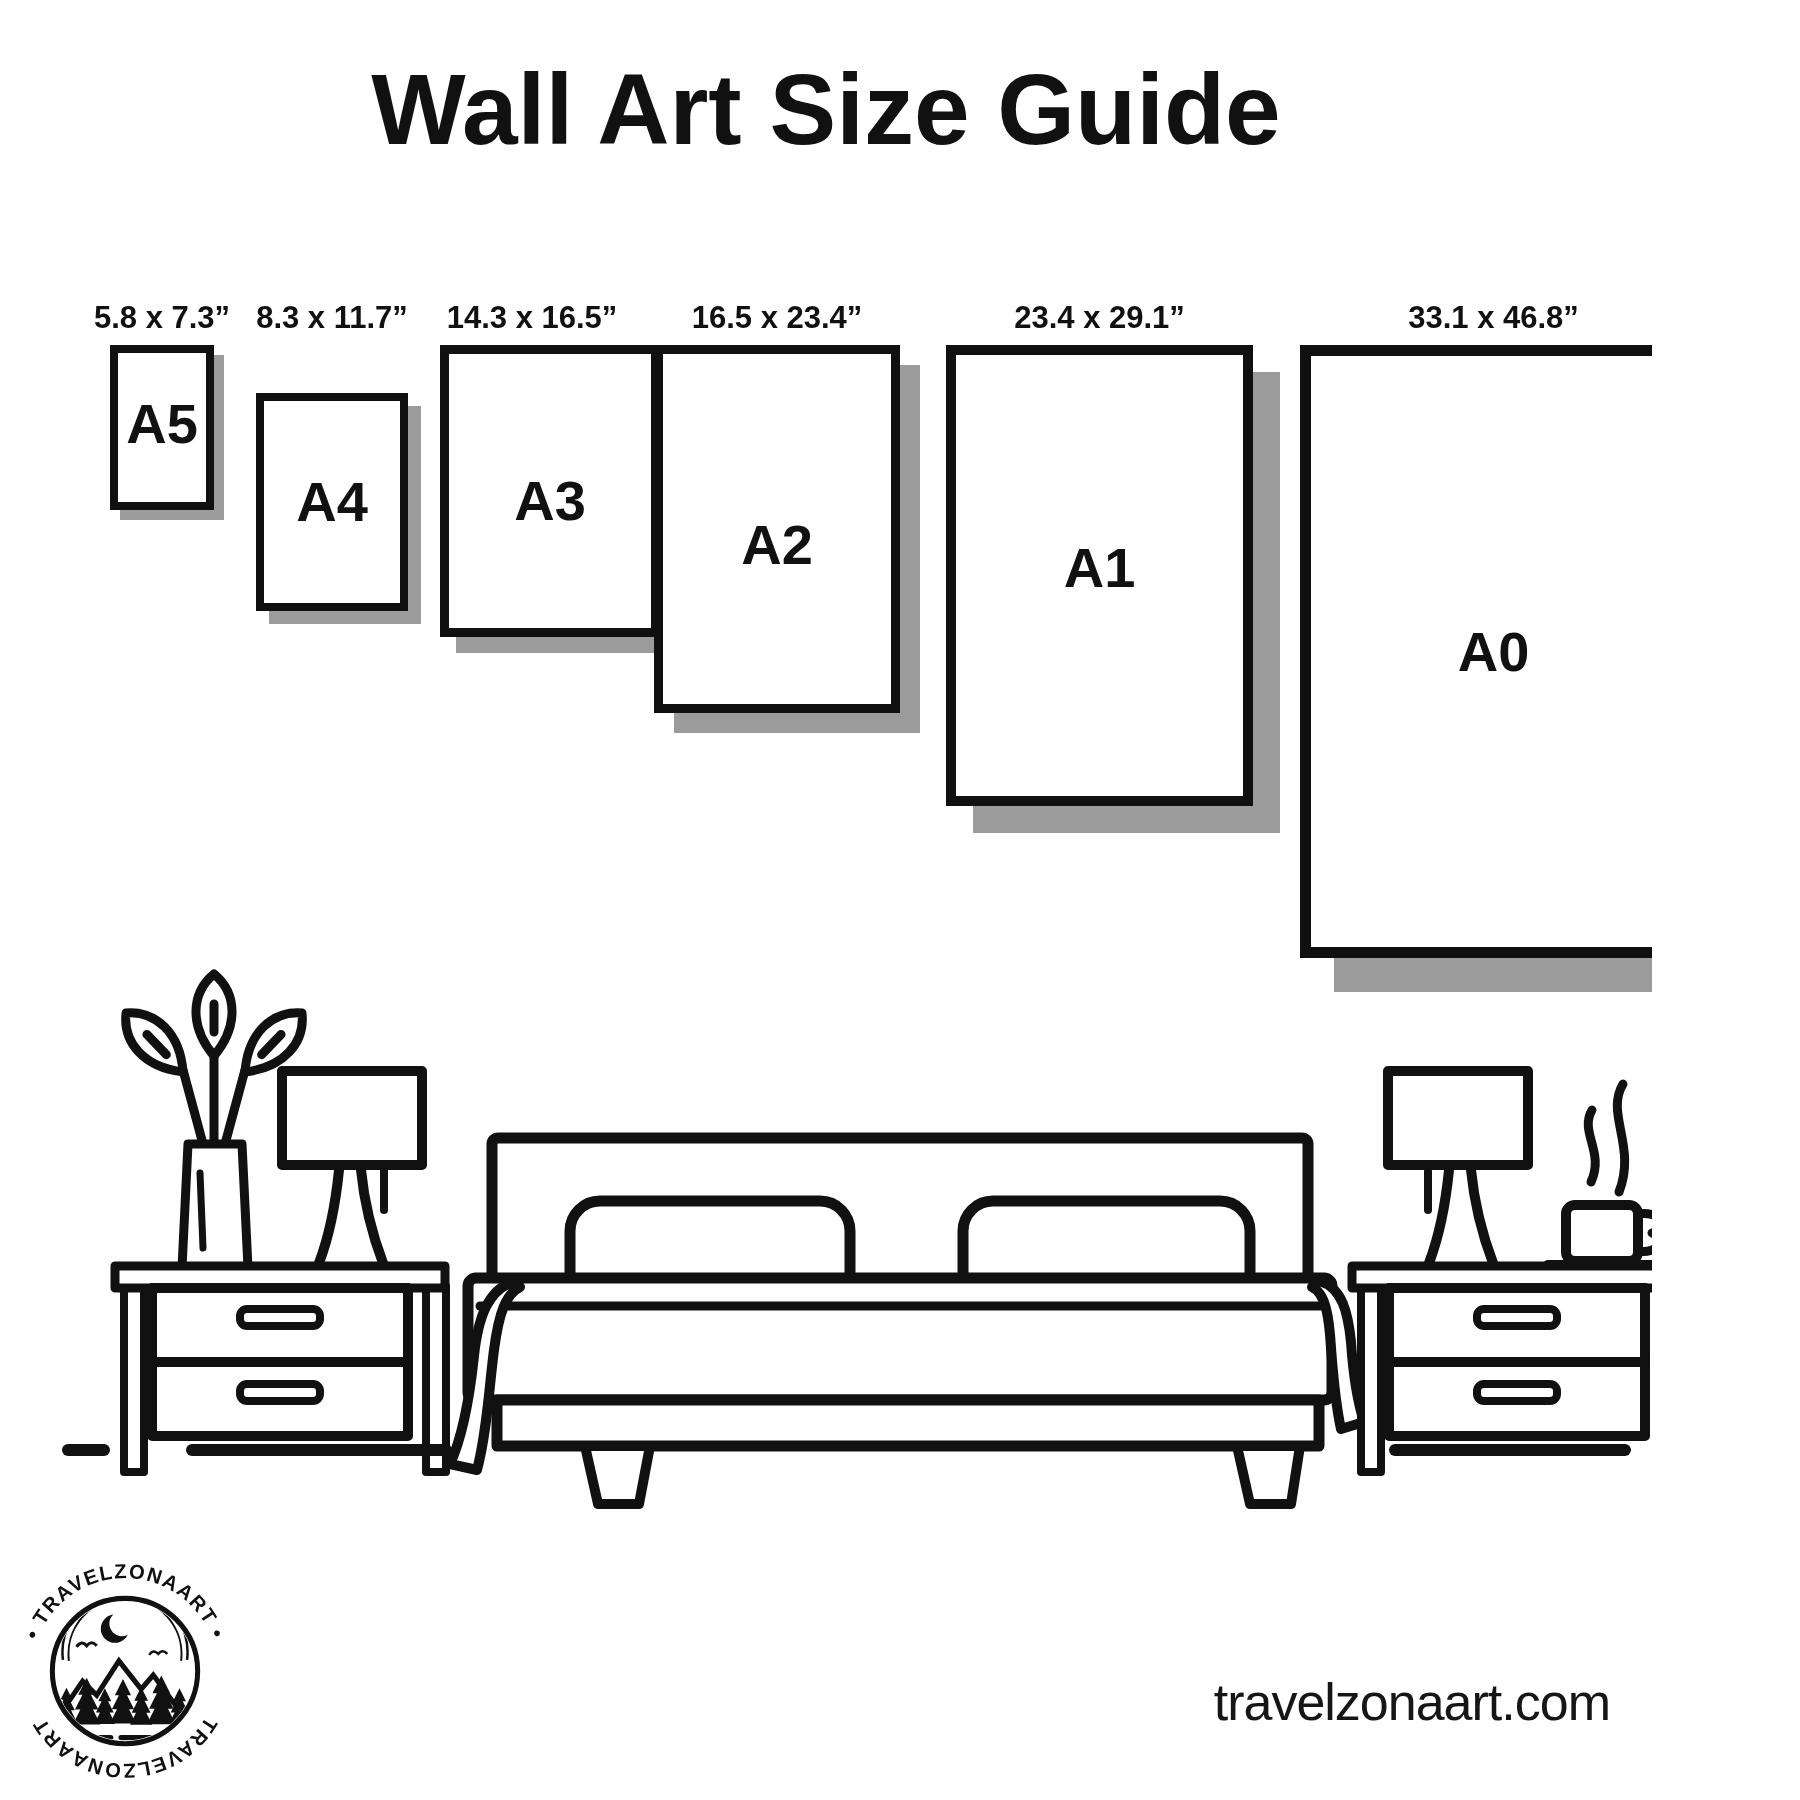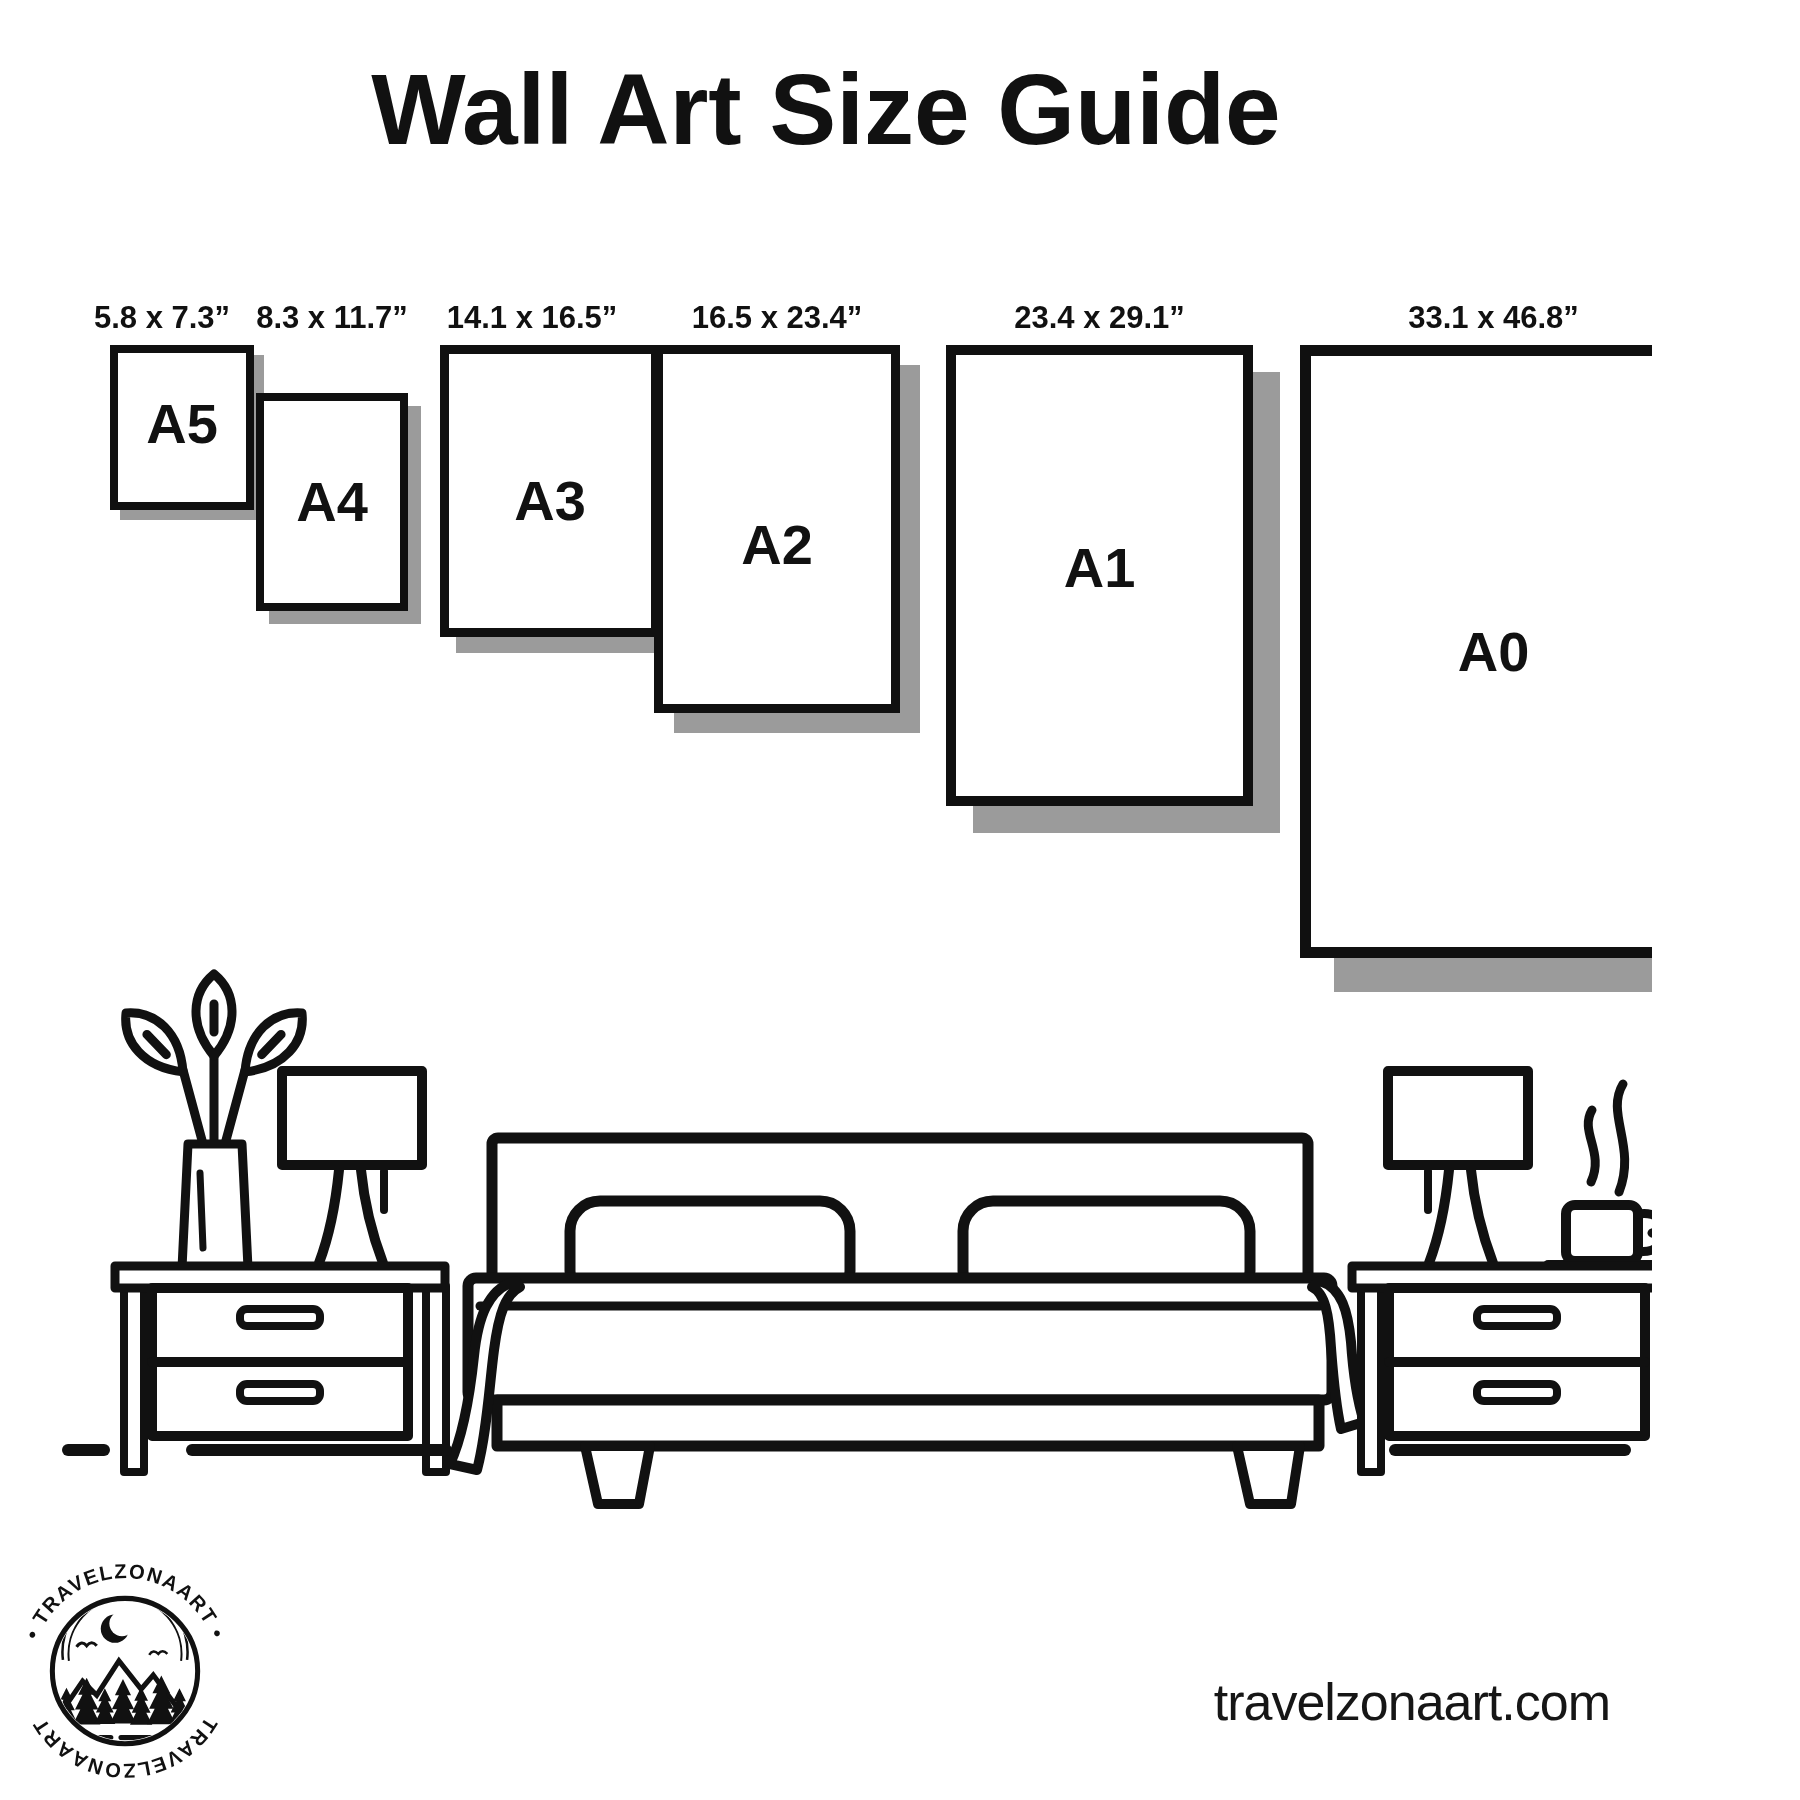--- a/index.html
+++ b/index.html
@@ -18,21 +18,21 @@
     font-size:31px;font-weight:bold;white-space:nowrap;color:#111;line-height:36px;
   }
   .frame-wrap{position:absolute;top:45px;left:0;width:100%;}
   .frame-shadow{position:absolute;background:#9b9b9b;width:100%;height:100%;}
   .frame-box{position:absolute;left:0;top:0;width:100%;height:100%;background:#fff;
     border:8px solid #101010;box-sizing:border-box;}
   .size-letter{
     position:absolute;left:50%;transform:translate(-50%,-50%);
     font-weight:bold;font-size:56px;color:#111;
   }
-  .fg-a5{left:110px;width:104px;}  .fg-a5 .frame-wrap{height:165px;padding-left:40px;} .fg-a5 .frame-shadow{left:10px;top:10px;} .fg-a5 .size-letter{top:70px;}
+  .fg-a5{left:110px;width:104px;}  .fg-a5 .frame-wrap{height:165px;} .fg-a5 .frame-shadow{left:10px;top:10px;} .fg-a5 .size-letter{top:70px;}
   .fg-a4{left:256px;width:152px;}  .fg-a4 .frame-wrap{height:218px;margin-top:48px;} .fg-a4 .frame-shadow{left:13px;top:13px;} .fg-a4 .size-letter{top:100px;}
   .fg-a3{left:440px;width:184px;}  .fg-a3 .frame-wrap{height:292px;padding-left:36px;} .fg-a3 .frame-shadow{left:16px;top:16px;} .fg-a3 .size-letter{top:146px;} .fg-a3 .frame-box{border-width:9px;}
   .fg-a2{left:654px;width:246px;}  .fg-a2 .frame-wrap{height:368px;} .fg-a2 .frame-shadow{left:20px;top:20px;} .fg-a2 .size-letter{top:190px;} .fg-a2 .frame-box{border-width:9px;}
   .fg-a1{left:946px;width:307px;}  .fg-a1 .frame-wrap{height:461px;} .fg-a1 .frame-shadow{left:27px;top:27px;} .fg-a1 .size-letter{top:212px;} .fg-a1 .frame-box{border-width:10px;}
   .fg-a0{left:1300px;width:387px;} .fg-a0 .frame-wrap{height:613px;} .fg-a0 .frame-shadow{left:34px;top:34px;} .fg-a0 .size-letter{top:295px;} .fg-a0 .frame-box{border-width:11px;}
   
   .scene{position:absolute;left:0;top:958px;width:1800px;height:562px;}
   
   .logo{position:absolute;left:14px;top:1558px;width:222px;height:222px;}
   .logo-arc-text{font-family:"Liberation Sans",sans-serif;font-size:20px;font-weight:bold;
@@ -63,21 +63,21 @@
     <div class="dim-label">8.3 x 11.7”</div>
     <div class="frame-wrap">
       <div class="frame-shadow"></div>
       <div class="frame-box">
         <span class="size-letter">A4</span>
       </div>
     </div>
   </div>
 
   <div class="frame-group fg-a3">
-    <div class="dim-label">14.1 x 16.5”</div>
+    <div class="dim-label">14.3 x 16.5”</div>
     <div class="frame-wrap">
       <div class="frame-shadow"></div>
       <div class="frame-box">
         <span class="size-letter">A3</span>
       </div>
     </div>
   </div>
 
   <div class="frame-group fg-a2">
     <div class="dim-label">16.5 x 23.4”</div>

